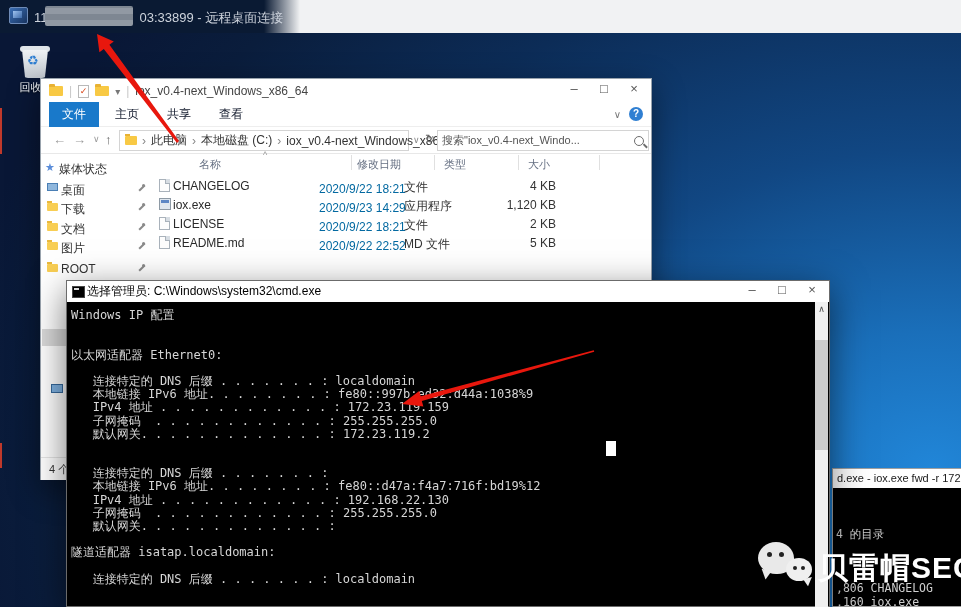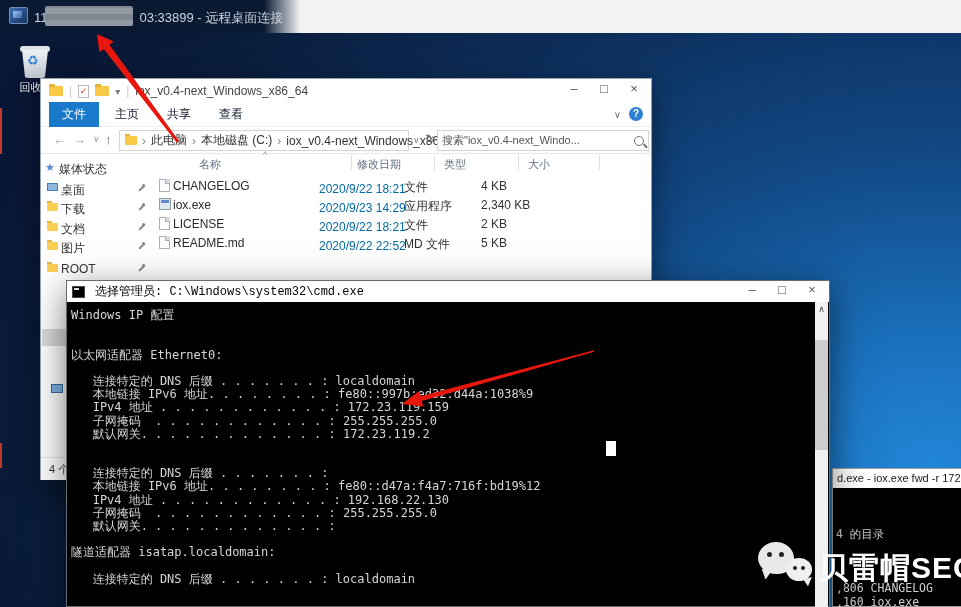--- a/index.html
+++ b/index.html
@@ -72,21 +72,21 @@
   .sortcaret { position:absolute; left:110px; top:-4px; color:#999; font-size:9px; }
   .file-row { position:absolute; left:112px; width:498px; height:18px; font-size:12px; color:#2a2a2a; }
   .ficon { position:absolute; left:6px; top:2px; width:11px; height:13px; background:#fdfdfd; border:1px solid #a9b2bb; }
   .ficon::after { content:""; position:absolute; right:-1px; top:-1px; width:4px; height:4px;
     background:#d7dde3; border-left:1px solid #a9b2bb; border-bottom:1px solid #a9b2bb; }
   .ficon-exe { position:absolute; left:6px; top:2px; width:12px; height:12px; background:#dfe7ef; border:1px solid #7e8globe9aa5; border:1px solid #8e9aa5; }
   .ficon-exe::after { content:""; position:absolute; left:1px; top:1px; width:8px; height:3px; background:#5d87c5; }
   .fname { position:absolute; left:20px; top:2px; }
   .fdate { position:absolute; left:166px; top:5px; color:#0369a1; }
   .ftype { position:absolute; left:251px; top:2px; color:#333; }
-  .fsize { position:absolute; left:328px; top:2px; width:75px; text-align:left; color:#333; }
+  .fsize { position:absolute; left:328px; top:2px; width:75px; text-align:right; color:#333; }
   .ex-side { left:1px; top:75px; width:110px; height:300px; background:#fff; }
   .side-item { position:absolute; left:0; width:110px; height:18px; font-size:12px; color:#333; }
   .side-label { position:absolute; left:19px; top:2px; white-space:nowrap; }
   .qa-label { position:absolute; left:17px; top:2px; white-space:nowrap; }
   .star { position:absolute; left:3px; top:2px; color:#5b8dd9; font-size:11px; }
   .sfolder { position:absolute; left:5px; top:4px; width:11px; height:8px; background:#f8ce54; border-radius:1px; }
   .sfolder::before { content:""; position:absolute; left:0; top:-2px; width:5px; height:2px; background:#e9b83d; }
   .smon { position:absolute; left:5px; top:3px; width:11px; height:8px; background:#8fb7dd; border:1px solid #4a7fb5; }
   .pin { position:absolute; left:95px; top:4px; width:9px; height:9px; }
   .pin::before { content:""; position:absolute; left:4px; top:0; width:2px; height:8px; background:#8a8a8a; transform:rotate(45deg); }
@@ -225,21 +225,21 @@
     <span class="fname">CHANGELOG</span>
     <span class="fdate">2020/9/22 18:21</span>
     <span class="ftype">文件</span>
     <span class="fsize">4 KB</span>
   </div>
   <div class="file-row" style="top:117px;">
     <div class="ficon-exe"></div>
     <span class="fname">iox.exe</span>
     <span class="fdate">2020/9/23 14:29</span>
     <span class="ftype">应用程序</span>
-    <span class="fsize">2,340 KB</span>
+    <span class="fsize">1,120 KB</span>
   </div>
   <div class="file-row" style="top:136px;">
     <div class="ficon"></div>
     <span class="fname">LICENSE</span>
     <span class="fdate">2020/9/22 18:21</span>
     <span class="ftype">文件</span>
     <span class="fsize">2 KB</span>
   </div>
   <div class="file-row" style="top:155px;">
     <div class="ficon"></div>
@@ -283,21 +283,21 @@
 
   <div class="abs side-sel"></div>
   <div class="abs side-pc-ico"></div>
 
   <div class="abs ex-status" style="padding:4px 0 0 8px;">
     <span>4 个项目</span>
   </div>
 </div>
 
 <div class="abs cmd">
-  <div class="abs cmd-title flexrow" style="padding-left:5px; gap:10px;font-family:Liberation Mono, monospace;">
+  <div class="abs cmd-title flexrow" style="padding-left:5px; gap:2px;">
     <div class="cmd-ico"></div>
     <span>选择管理员: C:\Windows\system32\cmd.exe</span>
   </div>
   <div class="abs flexrow" style="right:2px; top:0;">
     <div class="winbtn" style="height:19px; line-height:18px;">–</div>
     <div class="winbtn" style="height:19px; line-height:18px;">□</div>
     <div class="winbtn" style="height:19px; line-height:18px;">×</div>
   </div>
   <div class="abs cmd-body">
     <div class="cline">Windows IP 配置</div>

